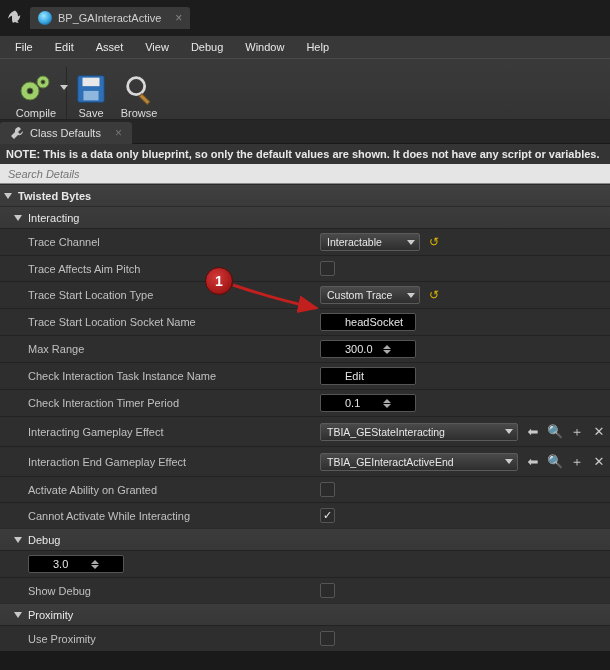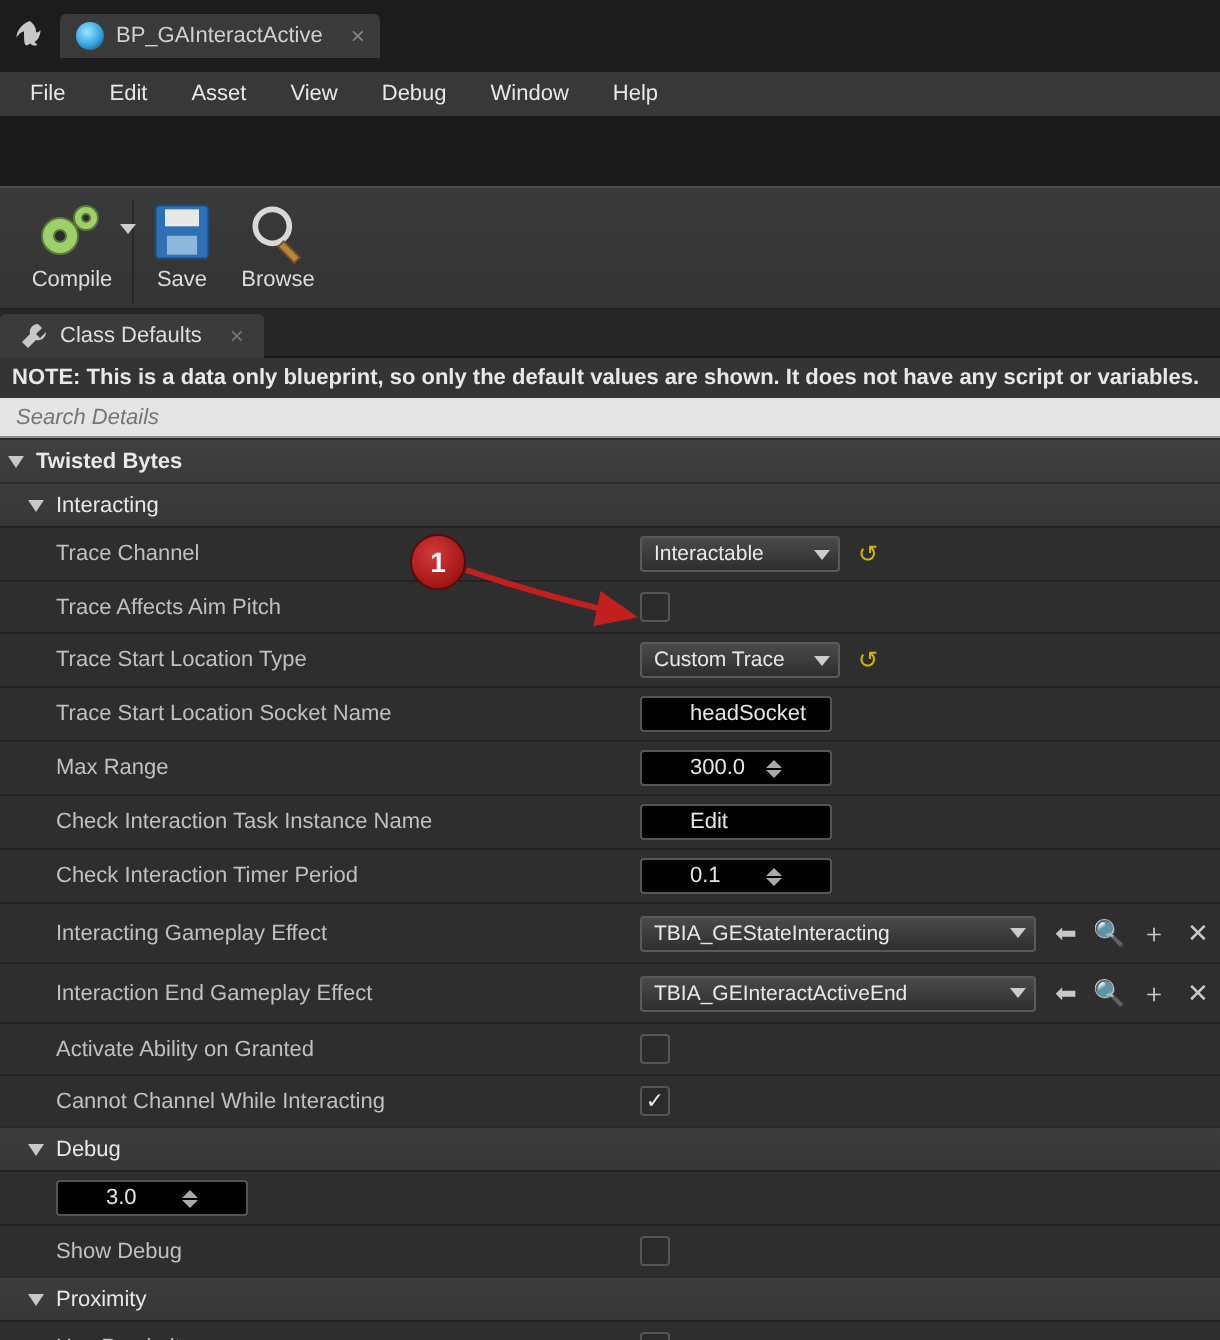--- a/index.html
+++ b/index.html
@@ -45,27 +45,26 @@
     padding:0 5px;
     gap:2px;
   }
   .menubar .item {
     padding:3px 10px;
     color:#e8e8e8;
   }
 
   
   .toolbar {
-    display:flex; align-items:flex-start;
+    display:flex; align-items:flex-end;
     height:62px;
     background:linear-gradient(#3a3a3a,#343434);
     border-top:1px solid #4a4a4a;
     border-bottom:1px solid #222;
     padding:4px 6px 0 6px;
-    margin-top:35px;
   }
   .tool {
     display:flex;flex-direction:column;align-items:center;
     width:60px;
     color:#dcdcdc;
     font-size:11px;
   }
   .tool .glyph {
     width:40px;height:36px;
     display:flex;align-items:center;justify-content:center;
@@ -407,21 +406,21 @@
   </div>
 
   <div class="row">
     <div class="label">Activate Ability on Granted</div>
     <div class="field">
         <div class="checkbox"></div>
       </div>
   </div>
 
   <div class="row">
-    <div class="label">Cannot Channel While Interacting</div>
+    <div class="label">Cannot Activate While Interacting</div>
     <div class="field">
         <div class="checkbox checked"></div>
       </div>
   </div>
 </div>
 
 <div class="subcat">
   <span class="tri"></span>
   <span>Debug</span>
 </div>

